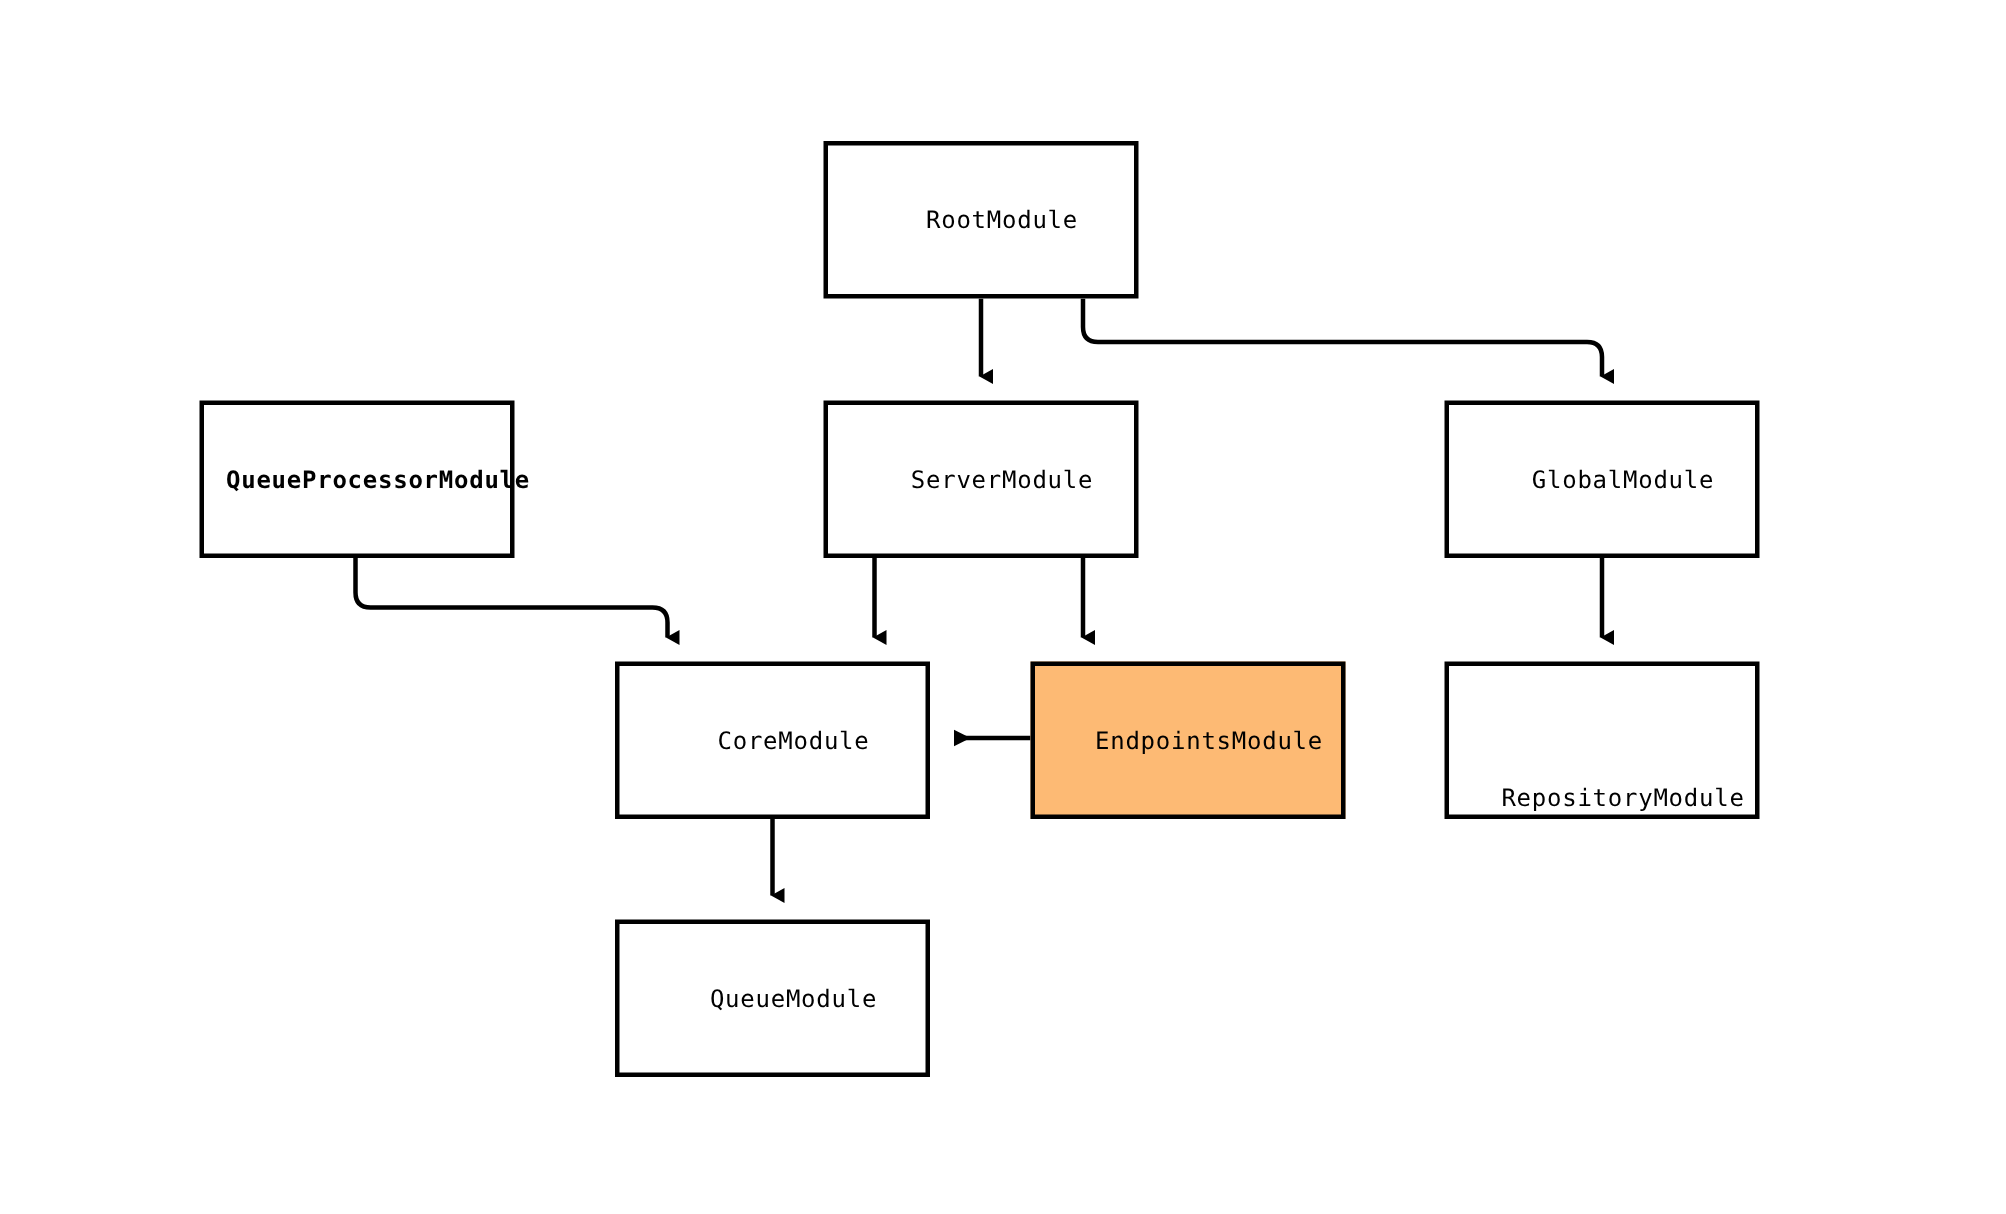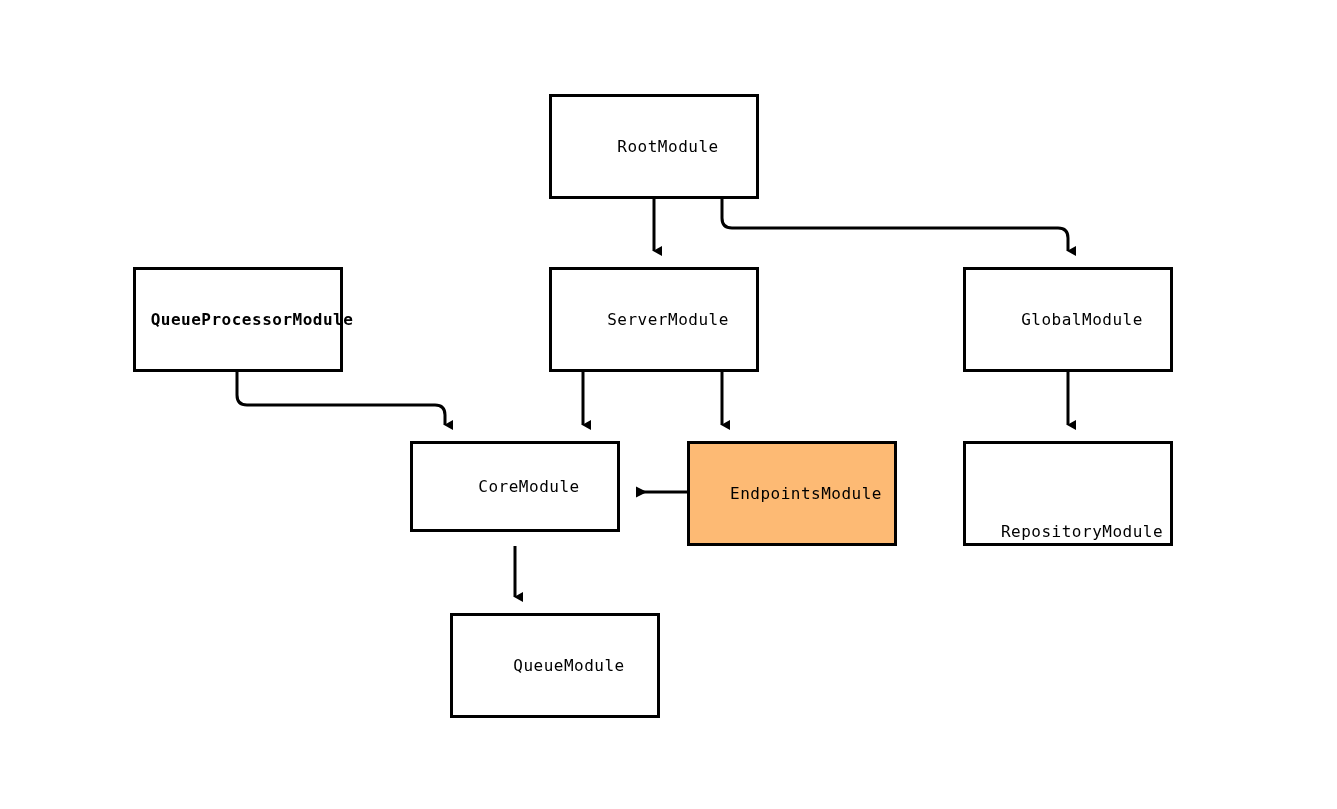--- a/index.html
+++ b/index.html
@@ -90,33 +90,33 @@
   <div class="node" style="left: 549px; top: 267px; width: 210px; height: 105px; border-color: rgb(0, 0, 0); background: rgb(255, 255, 255);">
     <span class="node-label">Server</span>
     <span class="node-label">Module</span>
   </div>
 
   <div class="node" style="left: 963px; top: 267px; width: 210px; height: 105px; border-color: rgb(0, 0, 0); background: rgb(255, 255, 255);">
     <span class="node-label">Global</span>
     <span class="node-label">Module</span>
   </div>
 
-  <div class="node" style="left: 410px; top: 441px; width: 210px; height: 91px; border-color: rgb(0, 0, 0); background: rgb(255, 255, 255);">
+  <div class="node" style="left: 410px; top: 441px; width: 210px; height: 105px; border-color: rgb(0, 0, 0); background: rgb(255, 255, 255);">
     <span class="node-label">Core</span>
     <span class="node-label">Module</span>
   </div>
 
   <div class="node" style="left: 687px; top: 441px; width: 210px; height: 105px; border-color: rgb(0, 0, 0); background: #fdba74;">
     <span class="node-label">Endpoints</span>
     <span class="node-label">Module</span>
   </div>
 
   <div class="node" style="left: 963px; top: 441px; width: 210px; height: 105px; border-color: rgb(0, 0, 0); background: rgb(255, 255, 255); align-items: flex-end;">
     <span class="node-label">Repository</span>
     <span class="node-label">Module</span>
   </div>
 
-  <div class="node" style="left: 410px; top: 613px; width: 210px; height: 105px; border-color: rgb(0, 0, 0); background: rgb(255, 255, 255); margin-left: 40px;">
+  <div class="node" style="left: 410px; top: 613px; width: 210px; height: 105px; border-color: rgb(0, 0, 0); background: rgb(255, 255, 255);">
     <span class="node-label">Queue</span>
     <span class="node-label">Module</span>
   </div>
 
 </div>
 
 </body></html>

